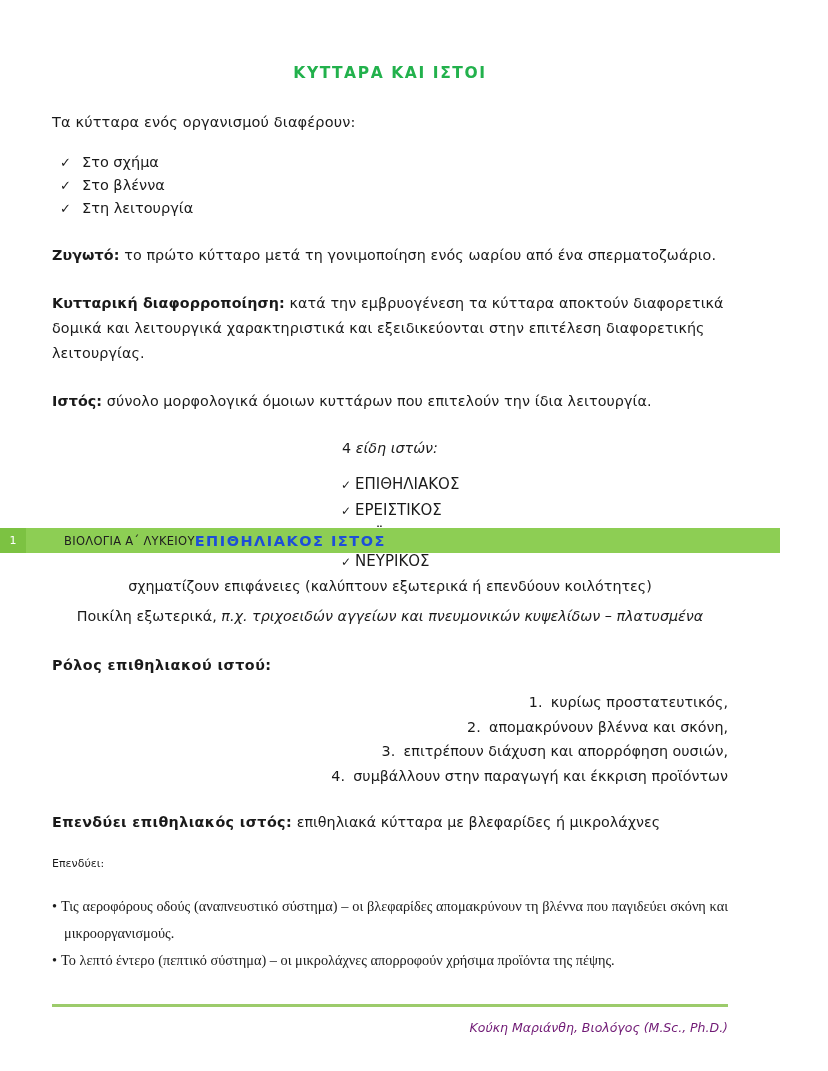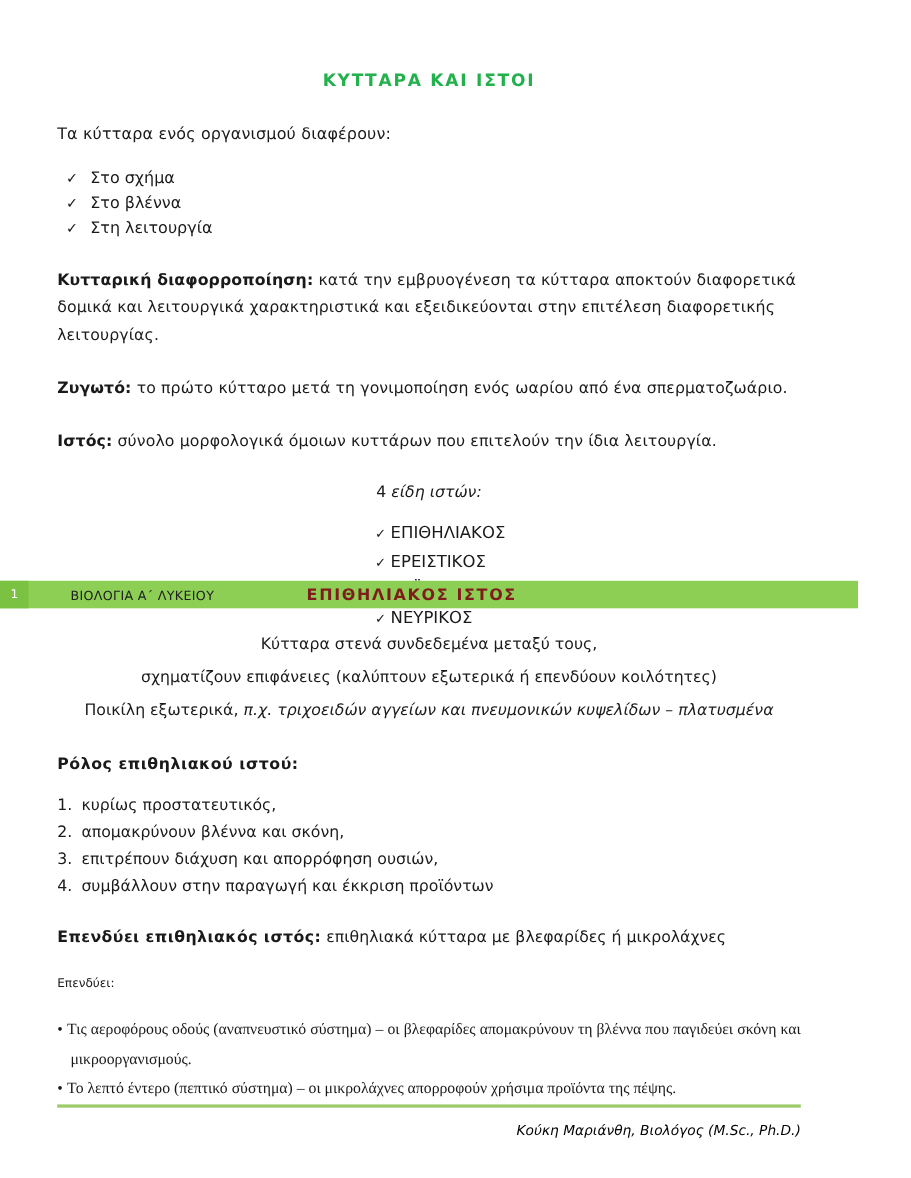--- a/index.html
+++ b/index.html
@@ -122,24 +122,23 @@
     flex: 0 0 26px;
   }
   .banner-course {
     margin-left: 38px;
     font-size: 11.5px;
     color: #202020;
     letter-spacing: 0.3px;
     white-space: nowrap;
   }
   .banner-title {
-    margin-left: 84px;
     font-size: 14.5px;
     font-weight: bold;
-    color: #7f1d1d;
+    color: #1d4ed8;
     letter-spacing: 1.5px;
     white-space: nowrap;
   }
 
   
   .lower-section {
     position: absolute;
     left: 0;
     right: 0;
     top: 553px;
@@ -170,20 +169,21 @@
     margin: 0;
     padding: 0;
     padding-top: 17px;
   }
   .num-list li {
     counter-increment: roles;
     font-size: 14.3px;
     line-height: 24.5px;
     display: flex;
     align-items: baseline;
+    justify-content: flex-end;
   }
   .num-list li::before {
     content: counter(roles) ".";
     width: 22px;
     flex: 0 0 22px;
   }
 
   .cilia-head {
     margin: 0;
     padding-top: 22px;
@@ -232,21 +232,21 @@
     height: 3px;
     background: #9ccb6b;
     width: 100%;
   }
   .footer-credit {
     text-align: right;
     margin: 0;
     padding-top: 13px;
     font-size: 12.5px;
     font-style: italic;
-    color: #000000;
+    color: #701a75;
   }
 </style>
 </head>
 <body>
 
 <div class="page">
 
   <div class="top-section">
 
     <h1 class="doc-title">ΚΥΤΤΑΡΑ ΚΑΙ ΙΣΤΟΙ</h1>
@@ -262,25 +262,25 @@
         <span class="tick">✓</span>
         <span>Στο βλέννα</span>
       </li>
       <li>
         <span class="tick">✓</span>
         <span>Στη λειτουργία</span>
       </li>
     </ul>
 
     <p class="def-block">
+      <span class="term">Ζυγωτό:</span><span> το πρώτο κύτταρο μετά τη γονιμοποίηση ενός ωαρίου από ένα σπερματοζωάριο.</span>
+    </p>
+
+    <p class="def-block">
       <span class="term">Κυτταρική διαφορροποίηση:</span><span> κατά την εμβρυογένεση τα κύτταρα αποκτούν διαφορετικά δομικά και λειτουργικά χαρακτηριστικά και εξειδικεύονται στην επιτέλεση διαφορετικής λειτουργίας.</span>
-    </p>
-
-    <p class="def-block">
-      <span class="term">Ζυγωτό:</span><span> το πρώτο κύτταρο μετά τη γονιμοποίηση ενός ωαρίου από ένα σπερματοζωάριο.</span>
     </p>
 
     <p class="def-block">
       <span class="term">Ιστός:</span><span> σύνολο μορφολογικά όμοιων κυττάρων που επιτελούν την ίδια λειτουργία.</span>
     </p>
 
     <p class="kinds-head">
       <span class="num">4</span><span> είδη ιστών:</span>
     </p>
 
@@ -303,21 +303,20 @@
 
   <div class="banner">
     <div class="banner-page-num">1</div>
     <div class="banner-course">ΒΙΟΛΟΓΙΑ Α΄ ΛΥΚΕΙΟΥ</div>
     <div class="banner-title">ΕΠΙΘΗΛΙΑΚΟΣ ΙΣΤΟΣ</div>
   </div>
 
   <div class="lower-section">
 
     <div class="centered-lines">
-      <p>Κύτταρα στενά συνδεδεμένα μεταξύ τους,</p>
       <p>σχηματίζουν επιφάνειες (καλύπτουν εξωτερικά ή επενδύουν κοιλότητες)</p>
       <p><span>Ποικίλη εξωτερικά, </span><span class="ital">π.χ. τριχοειδών αγγείων και πνευμονικών κυψελίδων – πλατυσμένα</span></p>
     </div>
 
     <p class="role-head">Ρόλος επιθηλιακού ιστού:</p>
 
     <ol class="num-list">
       <li>
           <span>κυρίως προστατευτικός,</span>
         </li>

